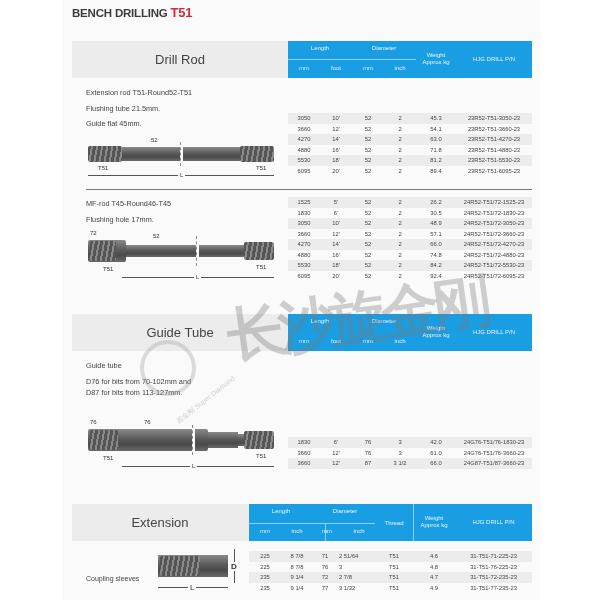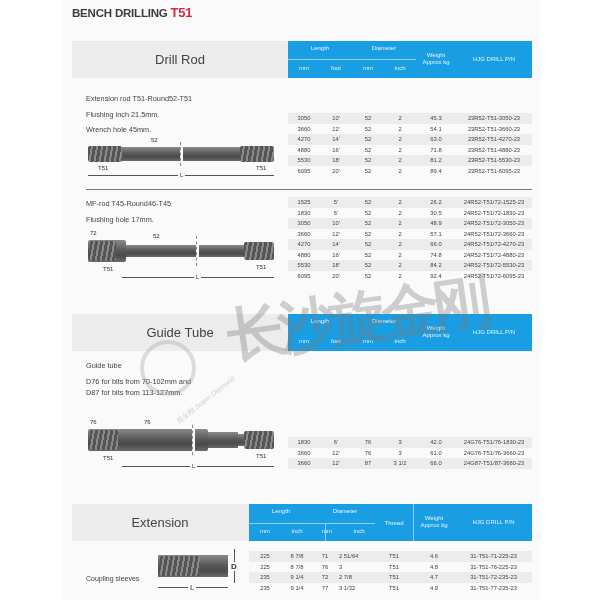--- a/index.html
+++ b/index.html
@@ -58,24 +58,24 @@
   <div class="line" style="left:0;width:128px;top:18px;"></div>
   <div class="c" style="left:0;width:32px;top:24px;">mm</div>
   <div class="c" style="left:32px;width:32px;top:24px;">foot</div>
   <div class="c" style="left:64px;width:32px;top:24px;">mm</div>
   <div class="c" style="left:96px;width:32px;top:24px;">inch</div>
   <div class="c" style="left:128px;width:40px;top:11px;">Weight</div>
   <div class="c" style="left:128px;width:40px;top:18px;">Approx kg</div>
   <div class="c" style="left:168px;width:76px;top:15px;">HJG DRILL P/N</div>
 </div>
 
-<div class="desc" style="top:91px;">
+<div class="desc" style="top:85px;">
   <div>Extension rod T51-Round52-T51</div>
-  <div>Flushing inch 21.5mm.</div>
-  <div>Wrench hole 45mm.</div>
+  <div>Flushing tube 21.5mm.</div>
+  <div>Guide flat 45mm.</div>
 </div>
 
 <div class="drawing" style="left:88px;top:142px;width:186px;height:40px;">
   <div class="rod" style="left:0;top:5px;width:186px;height:14px;border-radius:2px;"></div>
   <div class="thread" style="left:0;top:4px;width:34px;height:16px;"></div>
   <div class="thread" style="left:152px;top:4px;width:34px;height:16px;"></div>
   <div class="break" style="left:92px;top:0;height:24px;"></div>
   <div class="dimtxt" style="left:63px;top:-5px;">52</div>
   <div class="dimtxt" style="left:10px;top:23px;">T51</div>
   <div class="dimtxt" style="left:168px;top:23px;">T51</div>

